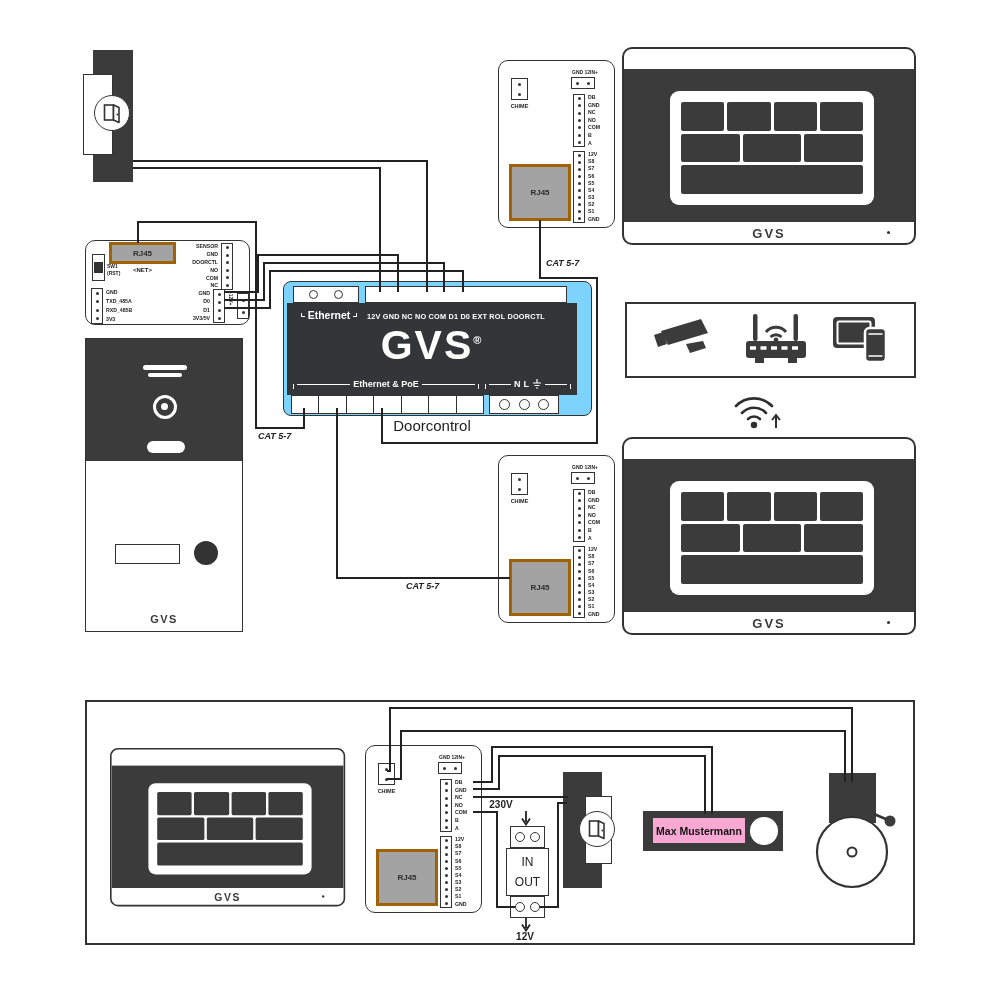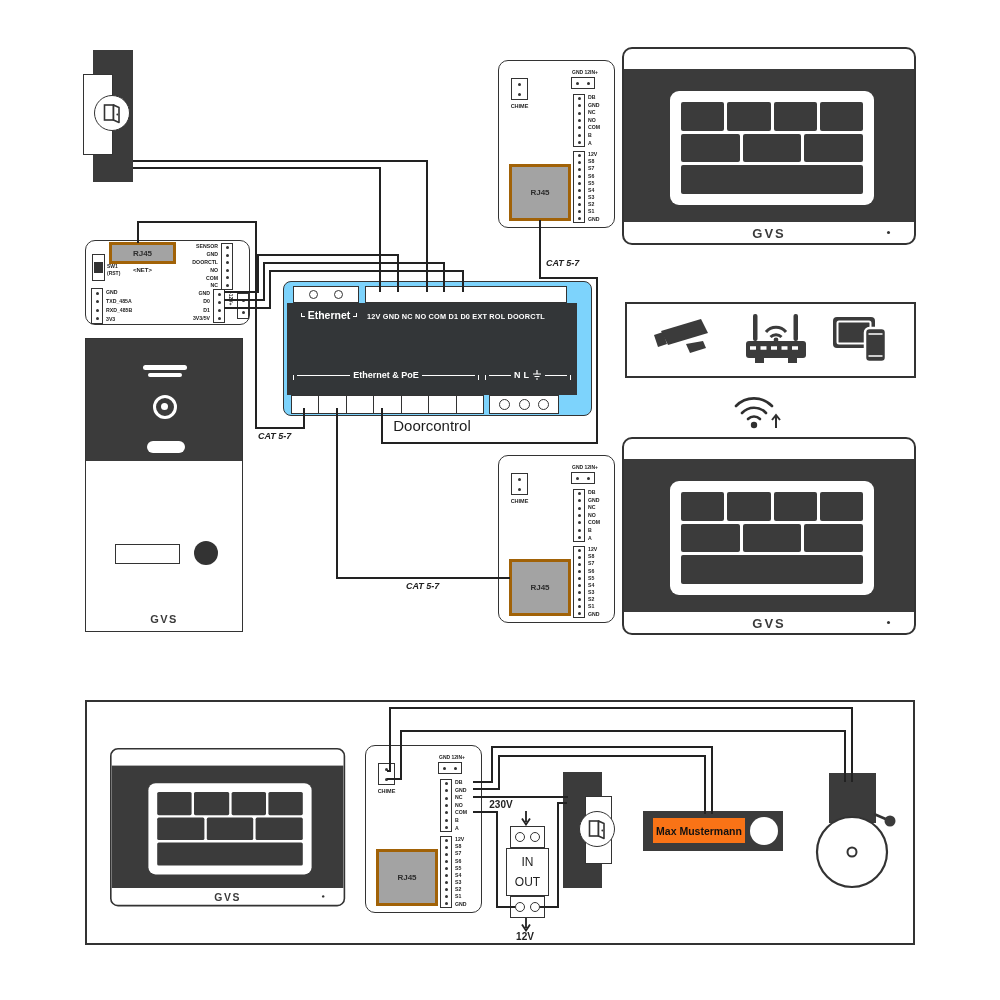--- a/index.html
+++ b/index.html
@@ -46,21 +46,21 @@
   .dc-eth{position:absolute;left:4px;top:6px;width:76px;display:flex;align-items:center;
           justify-content:center;gap:3px;font-size:10.5px;font-weight:bold;}
   .dc-term{position:absolute;left:80px;top:9px;width:204px;font-size:7.3px;font-weight:bold;
            letter-spacing:.2px;white-space:nowrap;}
   .tick{width:4px;height:4px;display:inline-block;}
   .tick.tl{border-left:1.4px solid #fff;border-bottom:1.4px solid #fff;}
   .tick.tr{border-right:1.4px solid #fff;border-bottom:1.4px solid #fff;}
   .dc-logo{position:absolute;left:0;right:0;top:22px;text-align:center;font-size:41px;
            font-weight:bold;letter-spacing:2px;line-height:1;}
   .dc-logo sup{font-size:11px;vertical-align:super;}
-  .brk{position:absolute;bottom:15px;display:flex;align-items:center;gap:3px;
+  .brk{position:absolute;bottom:6px;display:flex;align-items:center;gap:3px;
        font-size:9px;font-weight:bold;}
   .brk .bl{flex:1;border-top:1.4px solid #fff;}
   .brk .cap{width:1.4px;height:5px;background:#fff;margin-top:4px;}
   .ports{position:absolute;left:7px;top:113px;width:193px;height:19px;border:1.6px solid #333;
          display:flex;background:#fff;}
   .ports div{flex:1;border-right:1.6px solid #333;}
   .ports div:last-child{border-right:none;}
   .circ3{position:absolute;left:205px;top:113px;width:70px;height:19px;border:1.6px solid #333;
          display:flex;align-items:center;justify-content:space-evenly;background:#fff;}
   .circ3 i{width:11px;height:11px;border:1.6px solid #333;border-radius:50%;background:#fff;}
@@ -107,21 +107,21 @@
   .psu-box{position:absolute;border:1.5px solid #333;background:#fff;display:flex;align-items:center;
            justify-content:space-evenly;z-index:4;}
   .psu-box i{width:10px;height:10px;border:1.5px solid #333;border-radius:50%;background:#fff;}
   .psu-body{position:absolute;left:506px;top:848px;width:43px;height:48px;border:1.5px solid #333;
             background:#fff;display:flex;flex-direction:column;align-items:center;justify-content:space-evenly;
             font-size:12px;z-index:4;}
   .arrow{position:absolute;z-index:4;}
 
   
   .bellbtn{position:absolute;left:643px;top:811px;width:140px;height:40px;background:var(--dark);z-index:4;}
-  .bellbtn .tag{position:absolute;left:10px;top:7px;width:92px;height:25px;background:#f97316;
+  .bellbtn .tag{position:absolute;left:10px;top:7px;width:92px;height:25px;background:#f9a8d4;
                 display:flex;align-items:center;justify-content:center;font-size:10.5px;font-weight:bold;color:#111;}
   .bellbtn .pb{position:absolute;right:5px;top:6px;width:28px;height:28px;background:#fff;border-radius:50%;}
 
   .svgabs{position:absolute;z-index:4;}
 </style>
 </head>
 <body>
 
 <div id="stage">
 
@@ -219,20 +219,21 @@
         <span class="ring"></span>
     </div>
     <div class="dc-conn" style="left:81px;top:4px;width:202px;height:17px;"></div>
     <div class="dc-dark">
       <div class="dc-eth">
         <span class="tick tl"></span>
           <span>Ethernet</span>
           <span class="tick tr"></span>
       </div>
       <div class="dc-term">12V GND NC NO COM D1 D0 EXT ROL DOORCTL</div>
+      <div class="dc-logo"><span>GVS</span><sup>®</sup></div>
       <div class="brk" style="left:6px;width:186px;">
         <span class="cap"></span>
           <span class="bl"></span>
         <span>Ethernet &amp; PoE</span>
         <span class="bl"></span>
           <span class="cap"></span>
       </div>
       <div class="brk" style="left:198px;width:86px;">
         <span class="cap"></span>
           <span class="bl"></span>

